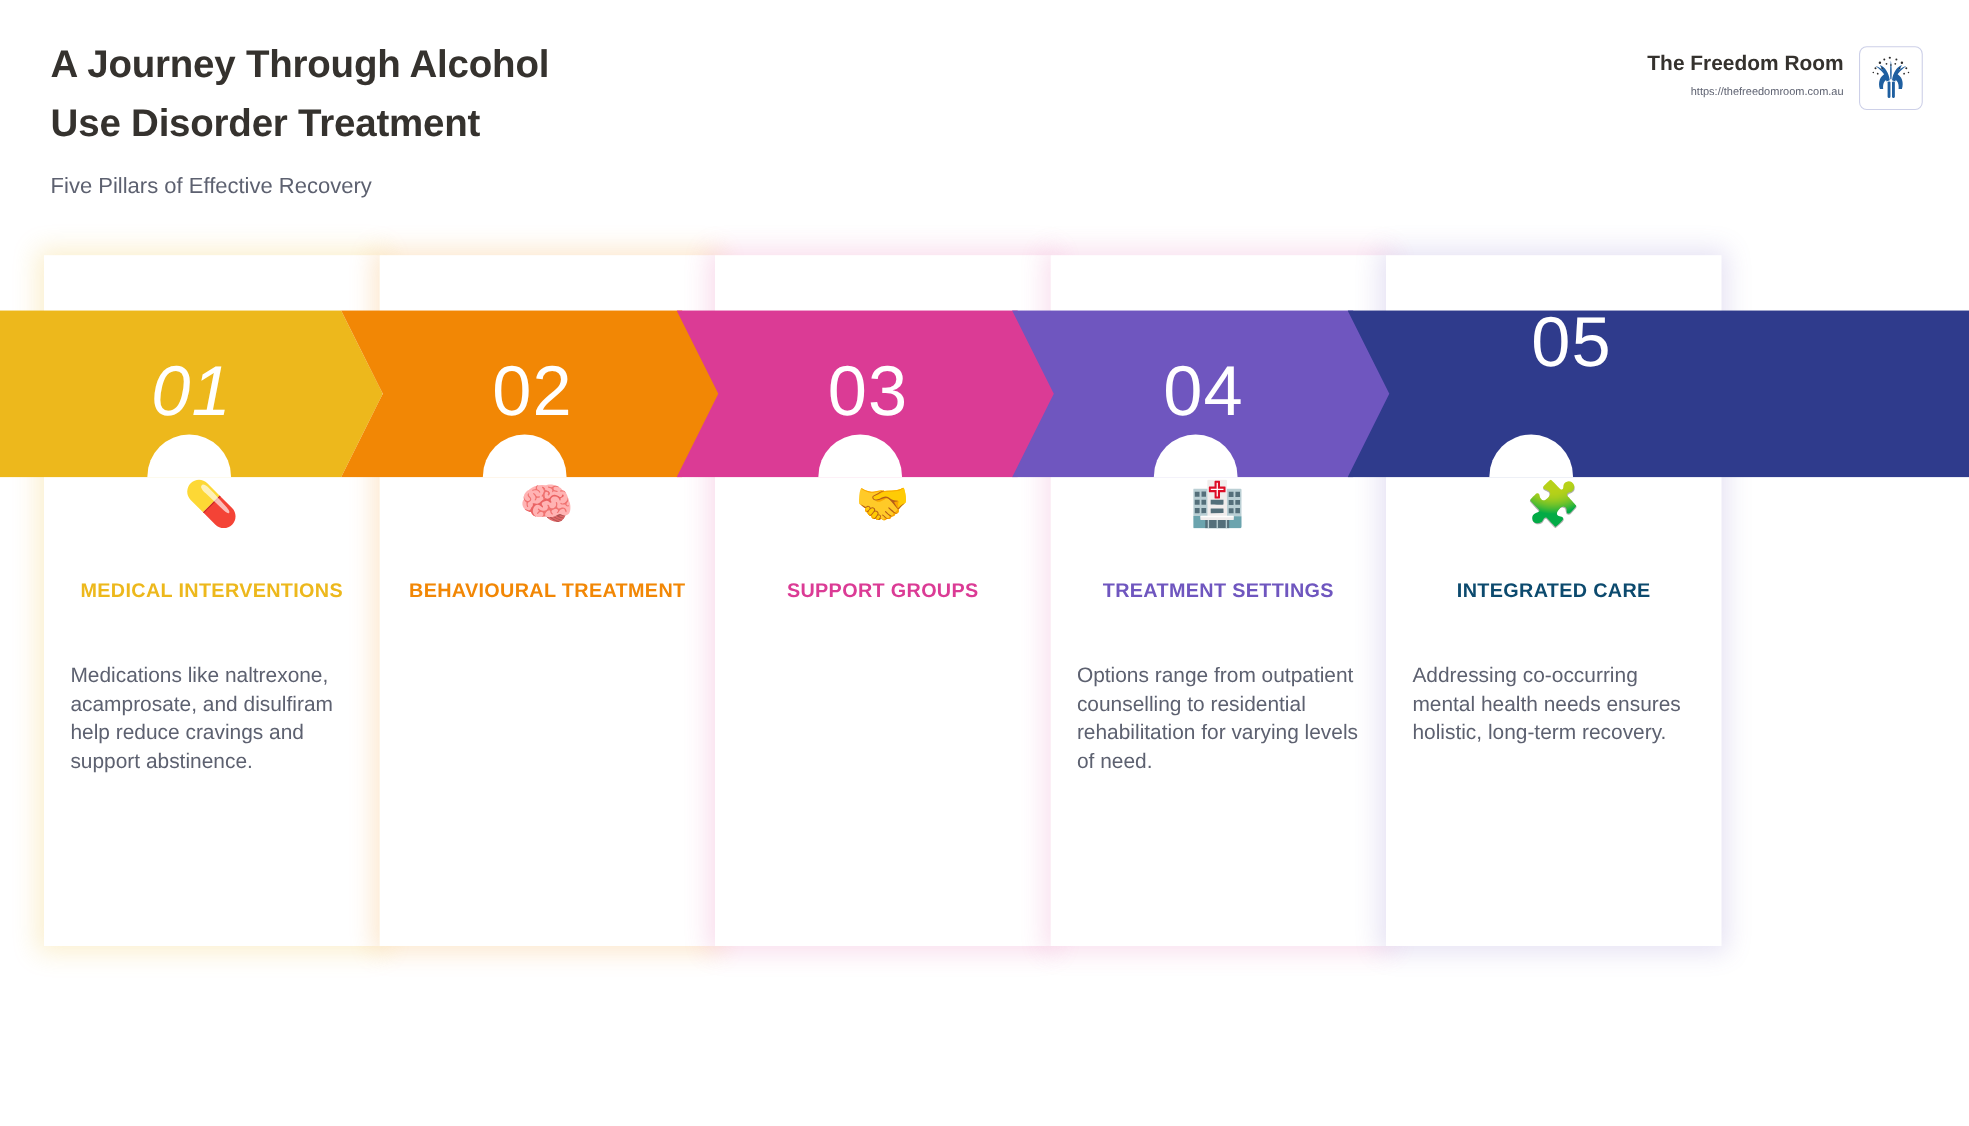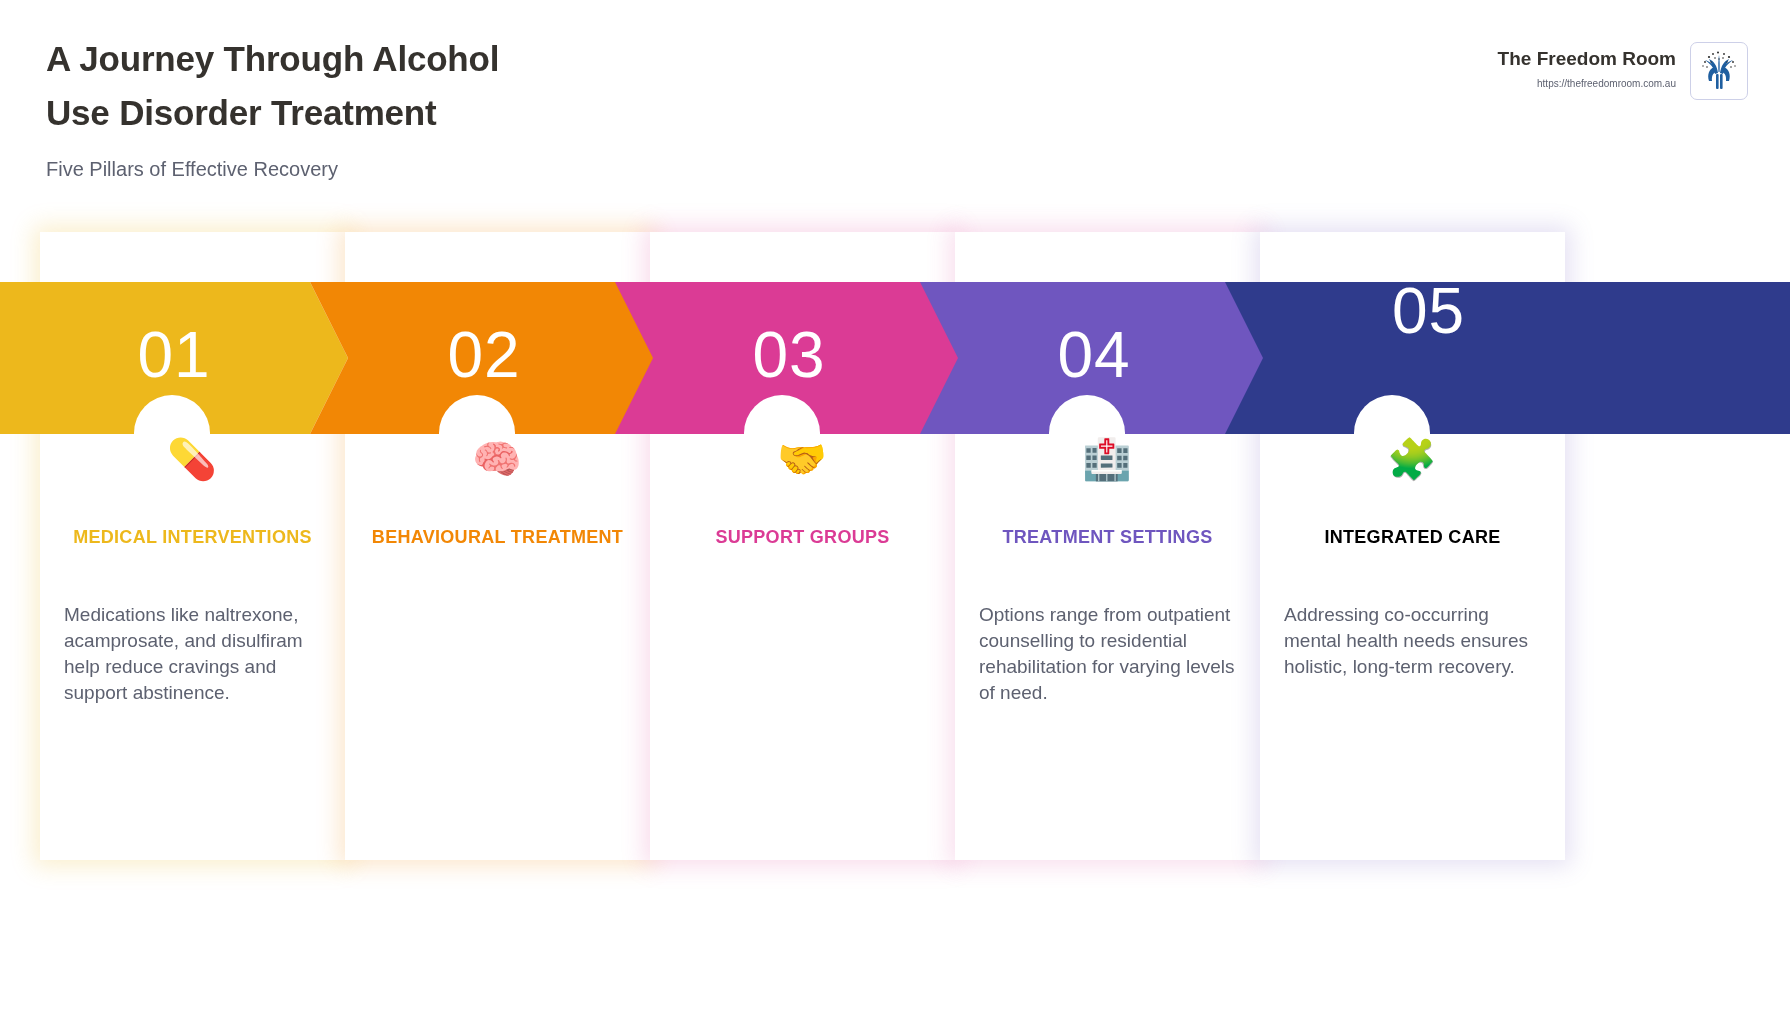--- a/index.html
+++ b/index.html
@@ -230,29 +230,29 @@
     </div>
 
     <div class="card" style="left:955px; box-shadow:0 0 22px 6px rgba(219,59,149,0.16);">
       <div class="card-emoji">🏥</div>
       <div class="card-heading" style="color:#6F56BF;">TREATMENT SETTINGS</div>
       <div class="card-body">Options range from outpatient counselling to residential rehabilitation for varying levels of need.</div>
     </div>
 
     <div class="card" style="left:1260px; box-shadow:0 0 22px 6px rgba(111,86,191,0.18);">
       <div class="card-emoji">🧩</div>
-      <div class="card-heading" style="color:#000000;">INTEGRATED CARE</div>
+      <div class="card-heading" style="color:#0c4a6e;">INTEGRATED CARE</div>
       <div class="card-body">Addressing co-occurring mental health needs ensures holistic, long-term recovery.</div>
     </div>
   </div>
 
   <div id="ribbon-layer">
 
     <div class="chevron" style="left:0px; width:348px; background:#EDB81C;
-                clip-path: polygon(0 0, 310px 0, 348px 50%, 310px 100%, 0 100%);">
+                clip-path: polygon(0 0, 310px 0, 348px 50%, 310px 100%, 0 100%); font-style: italic;">
       <div class="chev-num">01</div>
       <div class="notch" style="left:172px;"></div>
     </div>
 
     <div class="chevron" style="left:310px; width:348px; background:#F28705;
                 clip-path: polygon(0 0, 310px 0, 348px 50%, 310px 100%, 0 100%, 38px 50%);">
       <div class="chev-num">02</div>
       <div class="notch" style="left:167px;"></div>
     </div>
 

